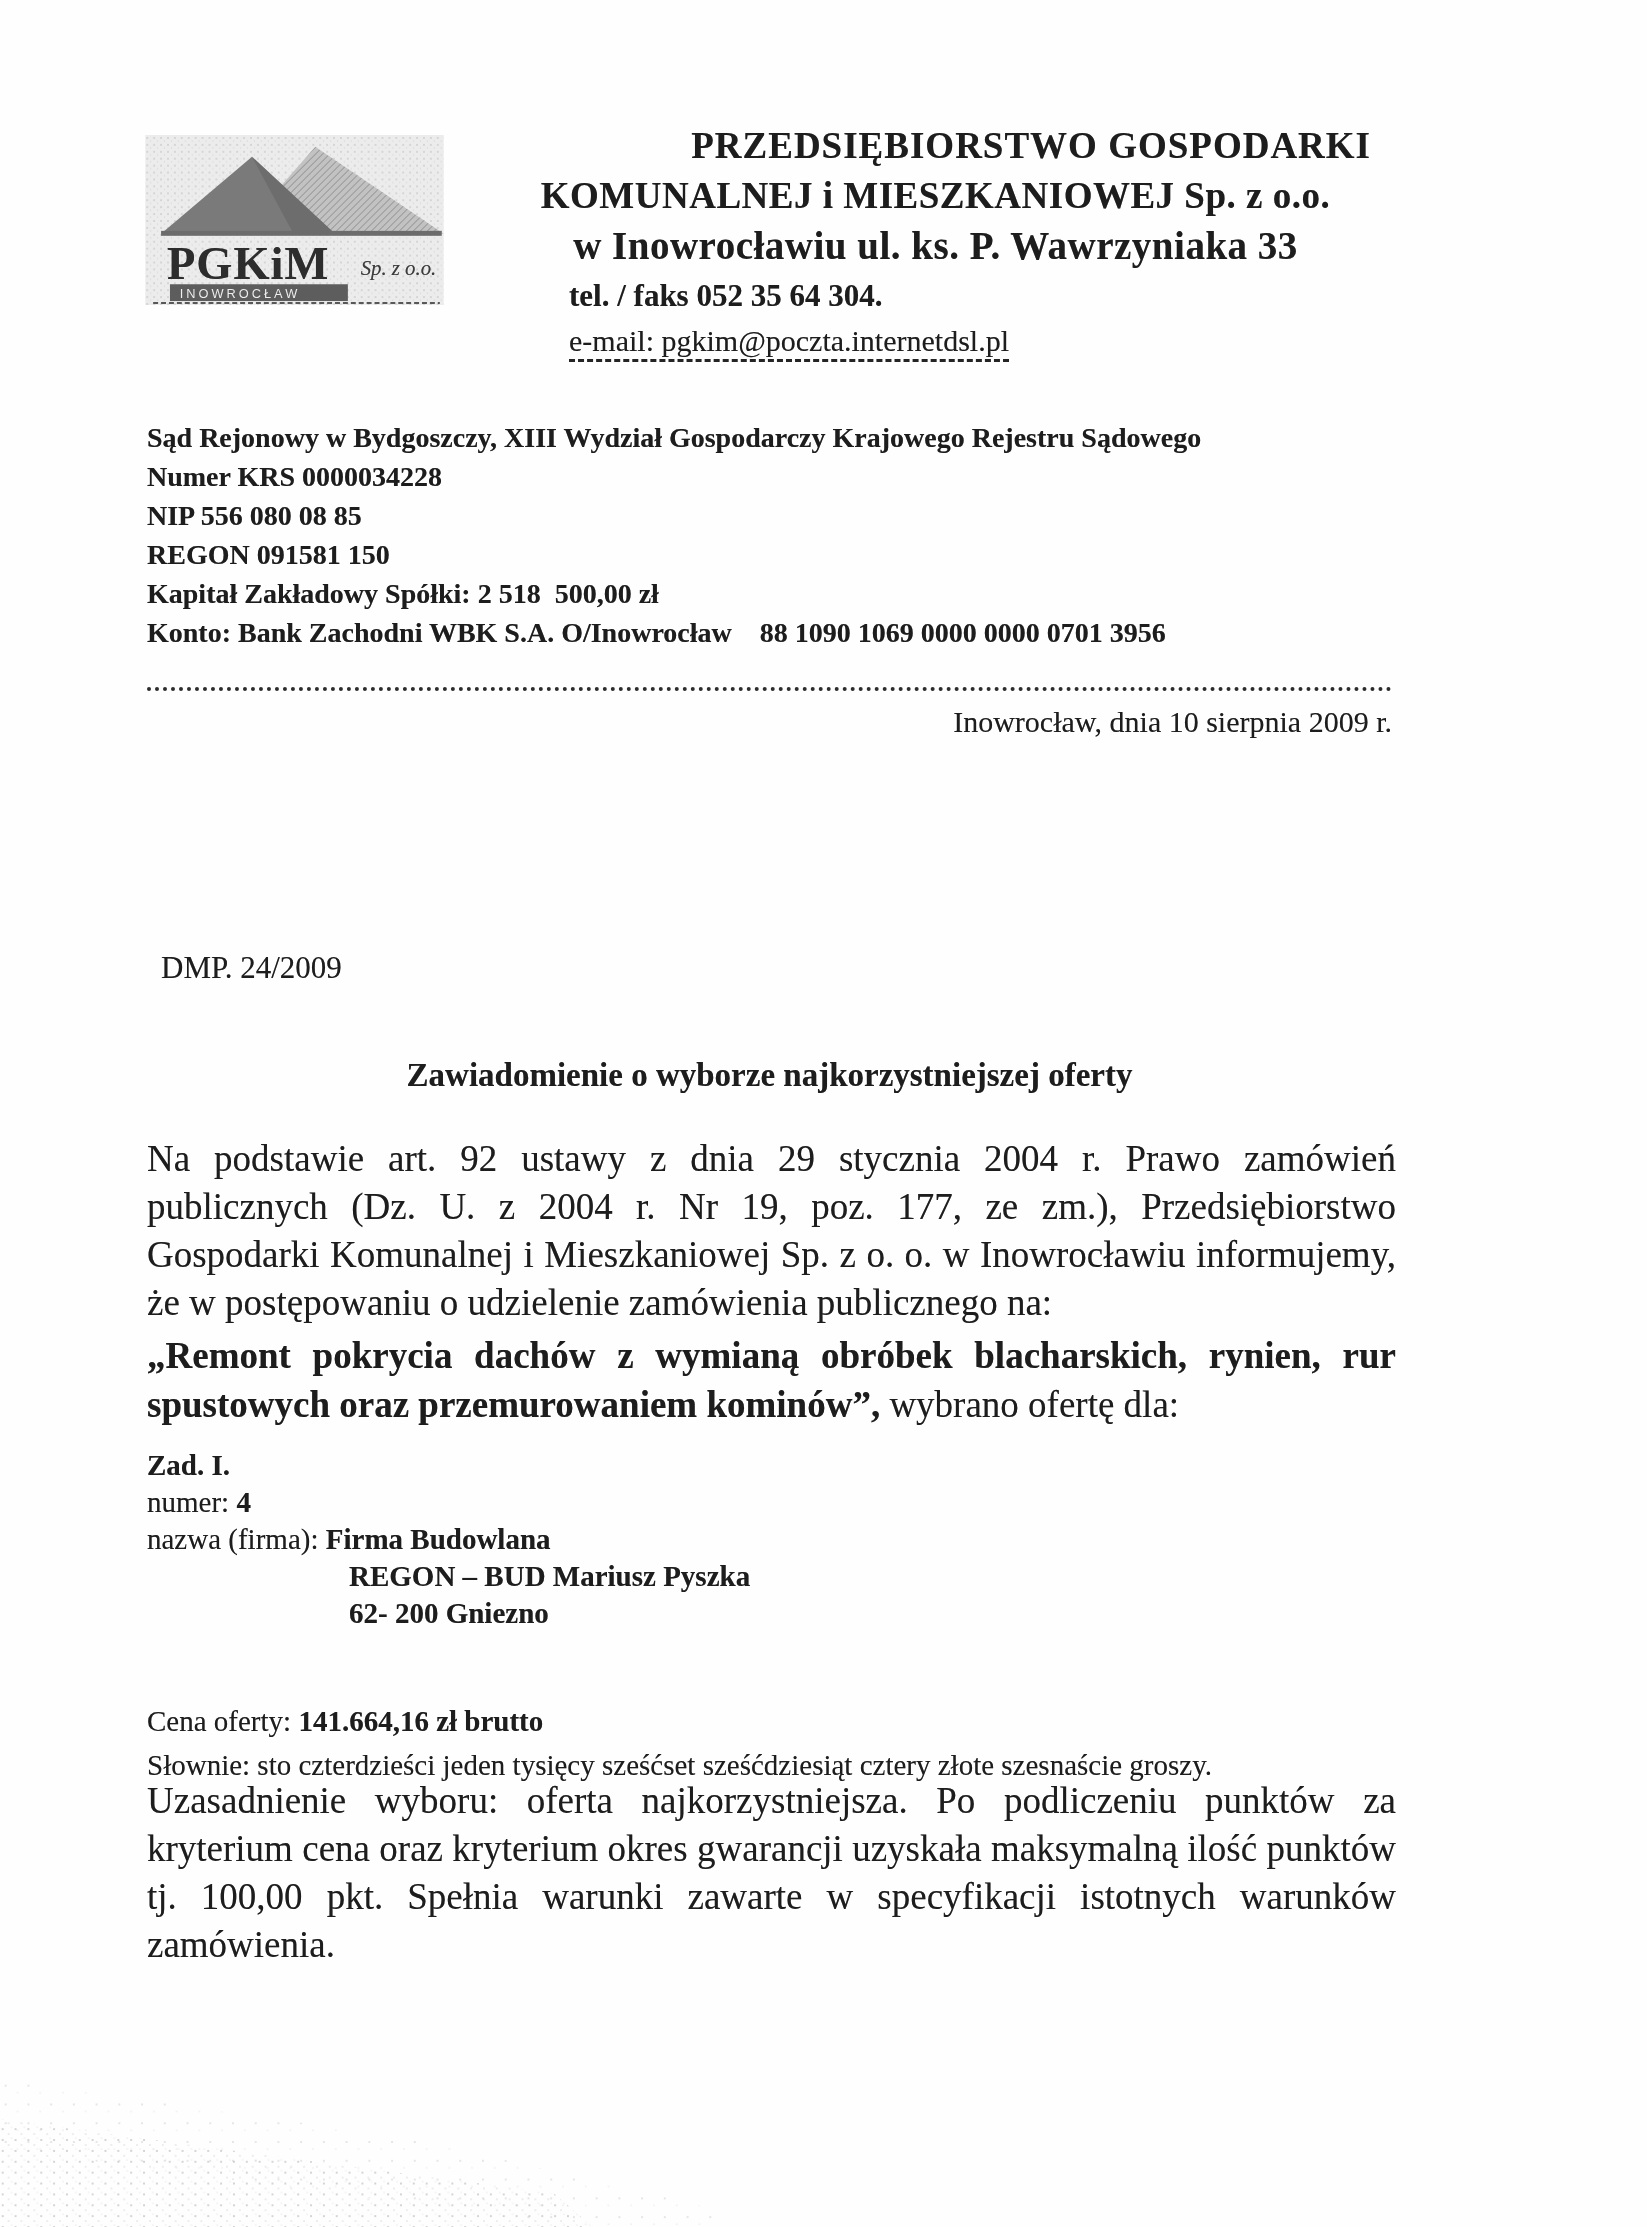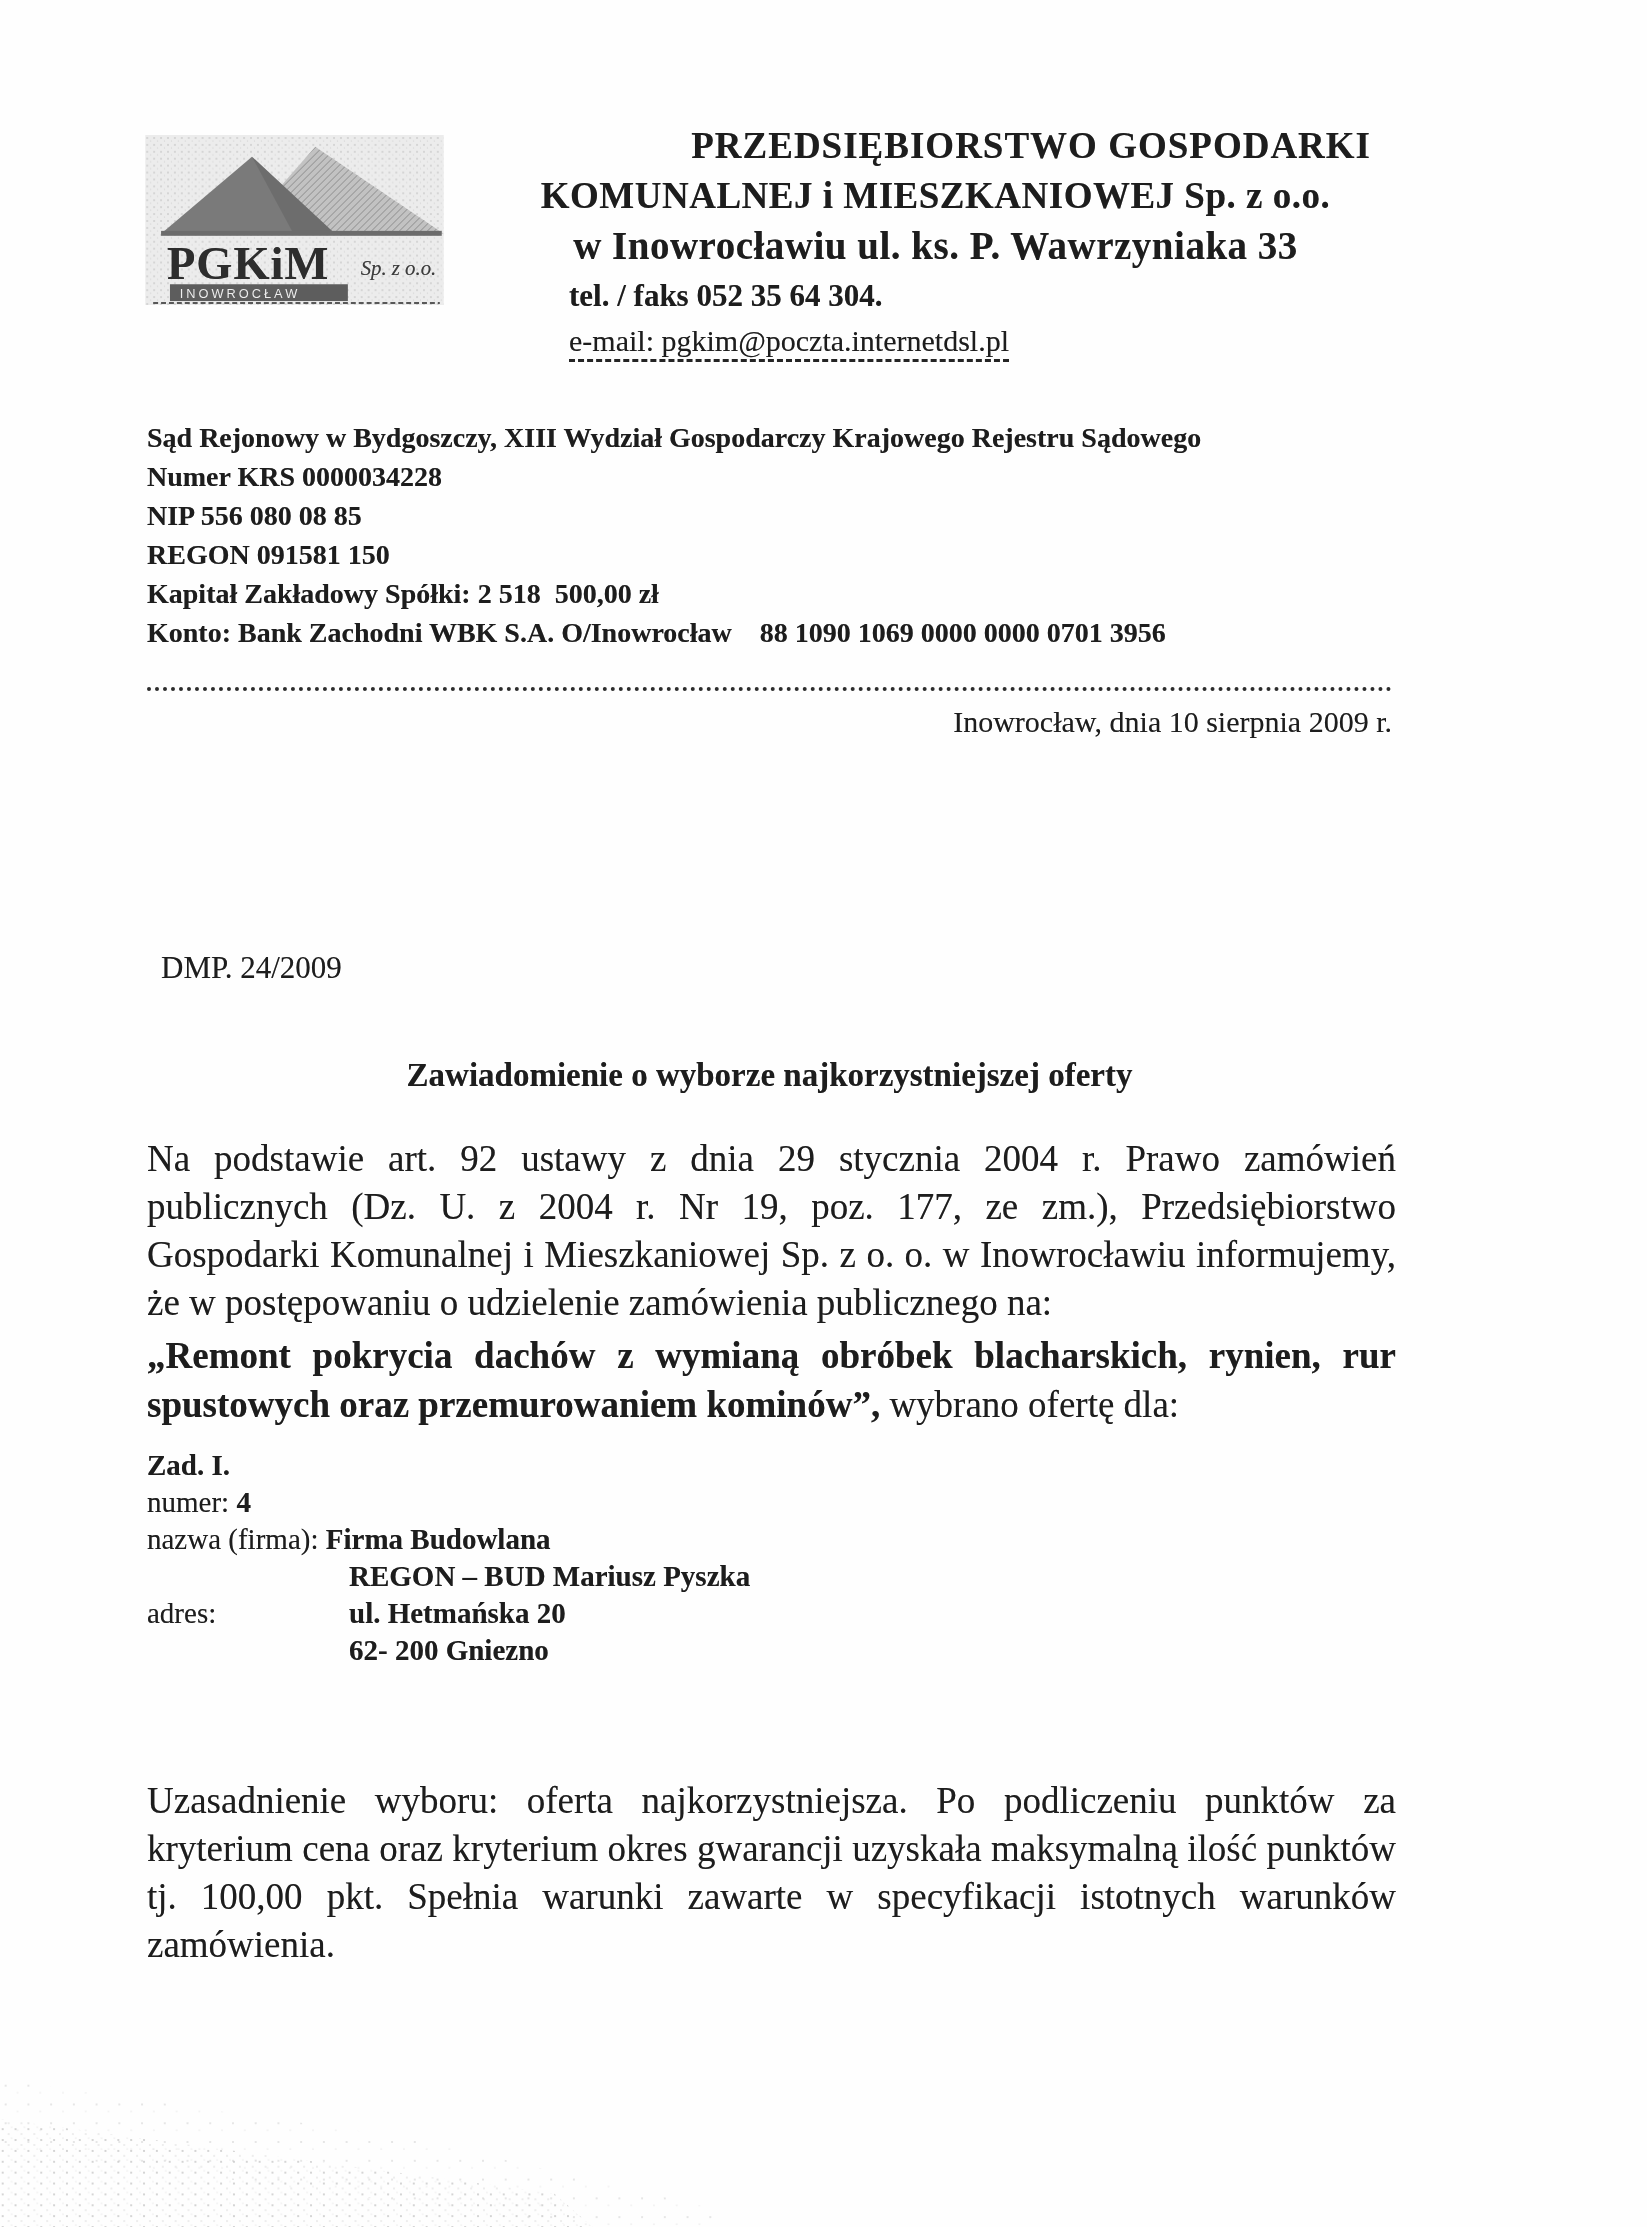--- a/index.html
+++ b/index.html
@@ -115,26 +115,29 @@
 
   <div class="abs award">
     <div class="bold">Zad. I.</div>
     <div>
       <span>numer: </span><span class="bold">4</span>
     </div>
     <div>
       <span>nazwa (firma): </span><span class="bold">Firma Budowlana</span>
     </div>
     <div class="indent bold">REGON – BUD Mariusz Pyszka</div>
-    <div>
-      <span class="lbl">adres:</span><span class="bold">ul. Hetmańska 20</span>
-    </div>
     <div class="indent bold">62- 200 Gniezno</div>
   </div>
 
+  <div class="abs price">
+    <div>
+      <span>Cena oferty: </span><span class="bold">141.664,16 zł brutto</span>
+    </div>
+    <div>Słownie: sto czterdzieści jeden tysięcy sześćset sześćdziesiąt cztery złote szesnaście groszy.</div>
+  </div>
 
   <div class="abs para justification">Uzasadnienie wyboru: oferta najkorzystniejsza. Po podliczeniu punktów za kryterium cena oraz kryterium okres gwarancji uzyskała maksymalną ilość punktów tj. 100,00 pkt. Spełnia warunki zawarte w specyfikacji istotnych warunków zamówienia.</div>
 
   <svg class="abs scan-noise" width="713" height="168" viewBox="0 0 720 170">
     <defs>
       <pattern id="noise1" width="13" height="11" patternUnits="userSpaceOnUse">
         <circle cx="2" cy="4" r="0.9" fill="#8f8f8f"></circle>
         <circle cx="8" cy="9" r="0.7" fill="#a5a5a5"></circle>
         <circle cx="11" cy="2" r="0.6" fill="#b5b5b5"></circle>
       </pattern>

